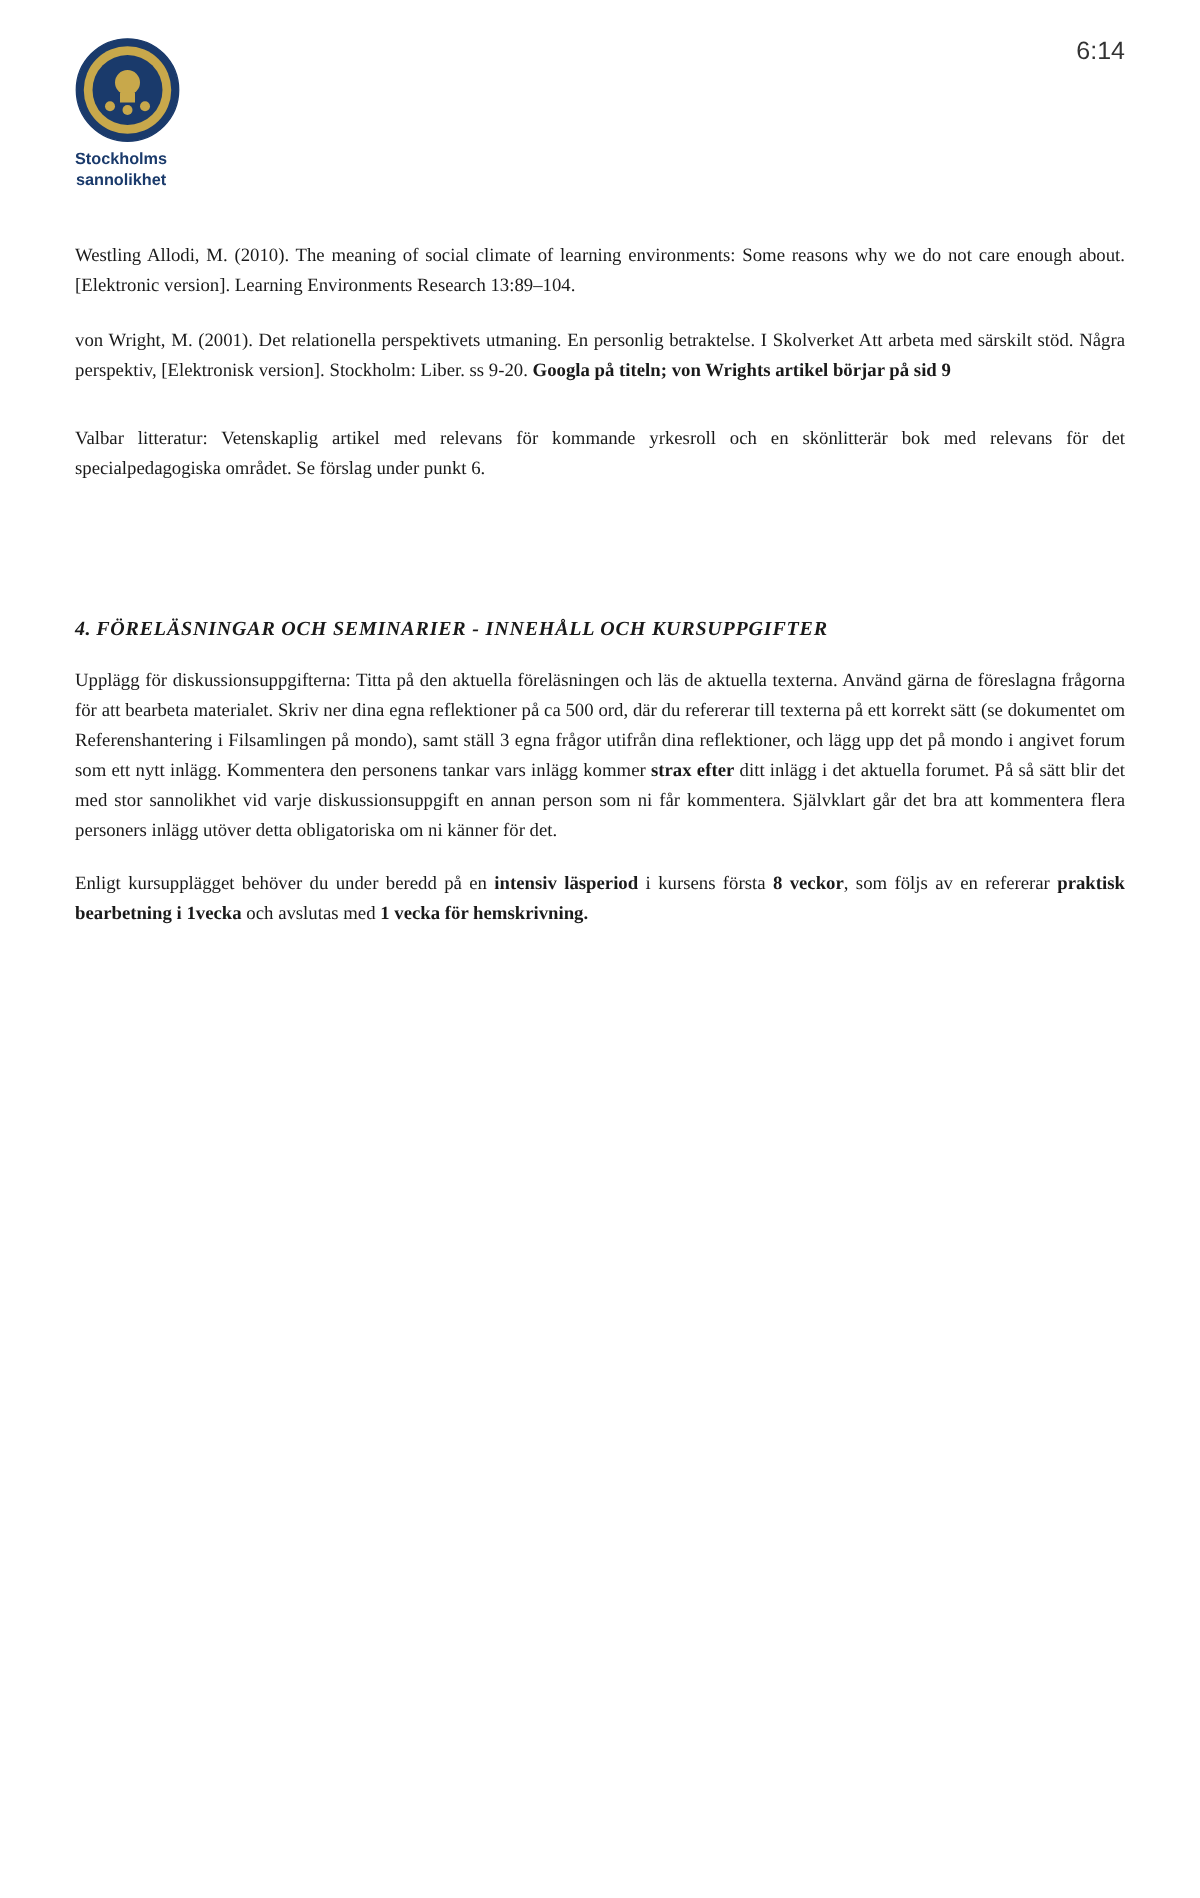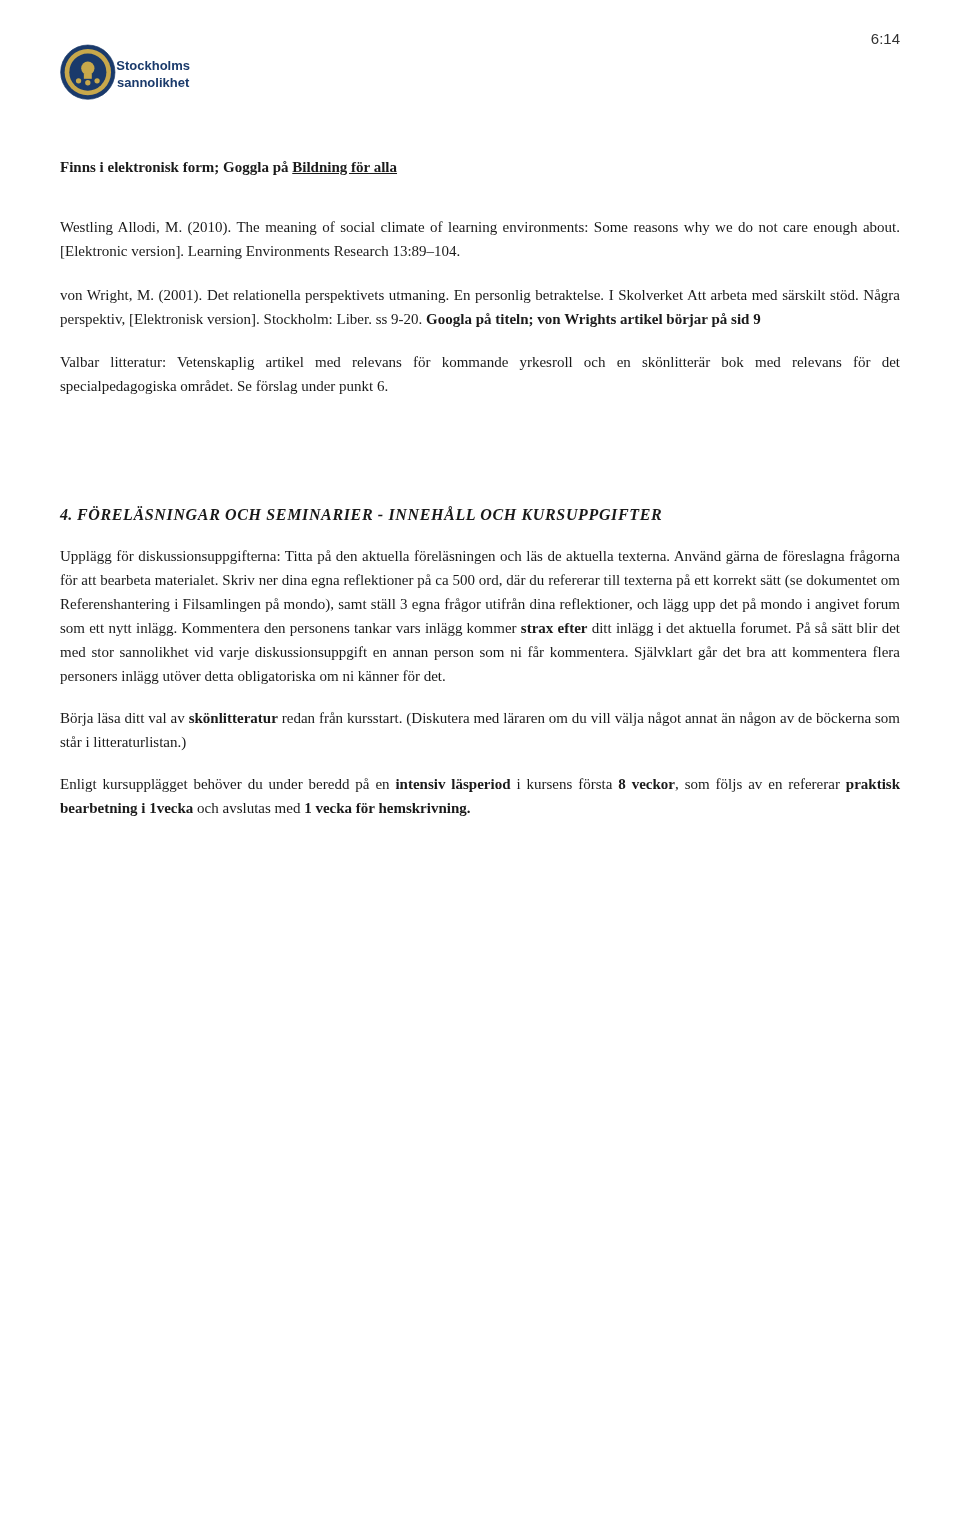--- a/index.html
+++ b/index.html
@@ -28,22 +28,22 @@
 
     .header {
       display: flex;
       justify-content: space-between;
       align-items: flex-start;
       margin-bottom: 40px;
     }
 
     .logo-area {
       display: flex;
-      flex-direction: row;
-      align-items: center;
+      flex-direction: column;
+      align-items: flex-start;
       width: 130px;
     }
 
     .content {
       margin-top: 10px;
     }
 
     .paragraph {
       margin-bottom: 18px;
       line-height: 1.6;
@@ -96,54 +96,48 @@
         <circle cx="28" cy="55" r="4" fill="#c8a84b"></circle>
         <circle cx="42" cy="58" r="4" fill="#c8a84b"></circle>
         <circle cx="56" cy="55" r="4" fill="#c8a84b"></circle>
       </svg>
       <div style="font-family: Arial, sans-serif; font-size: 13px; font-weight: bold; color: #1a3a6b; text-align: center; line-height: 1.3; margin-top: 4px;">
         <span>Stockholms</span><br>
         <span>sannolikhet</span>
       </div>
     </div>
 
-    <div style="font-family: Arial, sans-serif; font-size: 15px; color: #333;">6:14</div>
+    <div style="font-family: Arial, sans-serif; font-size: 20px; color: #333;">6:14</div>
   </div>
 
   <div class="content">
 
 
-    <div class="reference-block">
-      <span><span class="bold">Finns i elektronisk form; Goggla på <span class="underline">Bildning för alla</span></span></span>
-    </div>
 
     <div class="reference-block" style="margin-top: 36px;">
       <span>Westling Allodi, M. (2010). The meaning of social climate of learning environments: Some reasons why we do not care enough about. [Elektronic version]. Learning Environments Research  13:89–104.</span>
     </div>
 
     <div class="reference-block" style="margin-top: 20px;">
       <span>von Wright, M. (2001). Det relationella perspektivets utmaning. En personlig betraktelse. I Skolverket Att arbeta med särskilt stöd. Några perspektiv, [Elektronisk version]. Stockholm: Liber. ss 9-20. <span class="bold">Googla på titeln; von Wrights artikel börjar på sid 9</span></span>
     </div>
 
-    <div class="paragraph" style="margin-top: 19px;">
+    <div class="paragraph" style="margin-top: 30px;">
       <span>Valbar litteratur: Vetenskaplig artikel med relevans för kommande yrkesroll och en skönlitterär bok med relevans för det specialpedagogiska området. Se förslag under punkt 6.</span>
     </div>
 
     <div style="height: 50px;"></div>
 
     <div class="section-heading">
       <span style="font-size: 16px; font-weight: bold;">4. </span><span style="font-variant: small-caps; font-size: 16px; font-weight: bold; text-transform: uppercase; letter-spacing: 0.04em;">Föreläsningar och seminarier - innehåll och kursuppgifter</span>
     </div>
 
     <div class="paragraph">
       <span>Upplägg för diskussionsuppgifterna: Titta på den aktuella föreläsningen och läs de aktuella texterna. Använd gärna de föreslagna frågorna för att bearbeta materialet. Skriv ner dina egna reflektioner på ca 500 ord, där du refererar till texterna på ett korrekt sätt (se dokumentet om Referenshantering i Filsamlingen på mondo), samt ställ 3 egna frågor utifrån dina reflektioner, och lägg upp det på mondo i angivet forum som ett nytt inlägg. Kommentera den personens tankar vars inlägg kommer </span><span class="bold">strax efter</span><span> ditt inlägg i det aktuella forumet. På så sätt blir det med stor sannolikhet vid varje diskussionsuppgift en annan person som ni får kommentera. Självklart går det bra att kommentera flera personers inlägg utöver detta obligatoriska om ni känner för det.</span>
     </div>
 
-    <div class="paragraph">
-      <span>Börja läsa ditt val av </span><span class="bold">skönlitteratur</span><span> redan från kursstart. (Diskutera med läraren om du vill välja något annat än någon av de böckerna som står i litteraturlistan.)</span>
-    </div>
 
     <div class="paragraph">
       <span>Enligt kursupplägget behöver du under beredd på en </span><span class="bold">intensiv läsperiod</span><span> i kursens första </span><span class="bold">8 veckor</span><span>, som följs av en refererar </span><span class="bold">praktisk bearbetning i 1vecka</span><span> och avslutas med </span><span class="bold">1 vecka för hemskrivning.</span>
     </div>
 
   </div>
 </div>
 
 </body></html>

